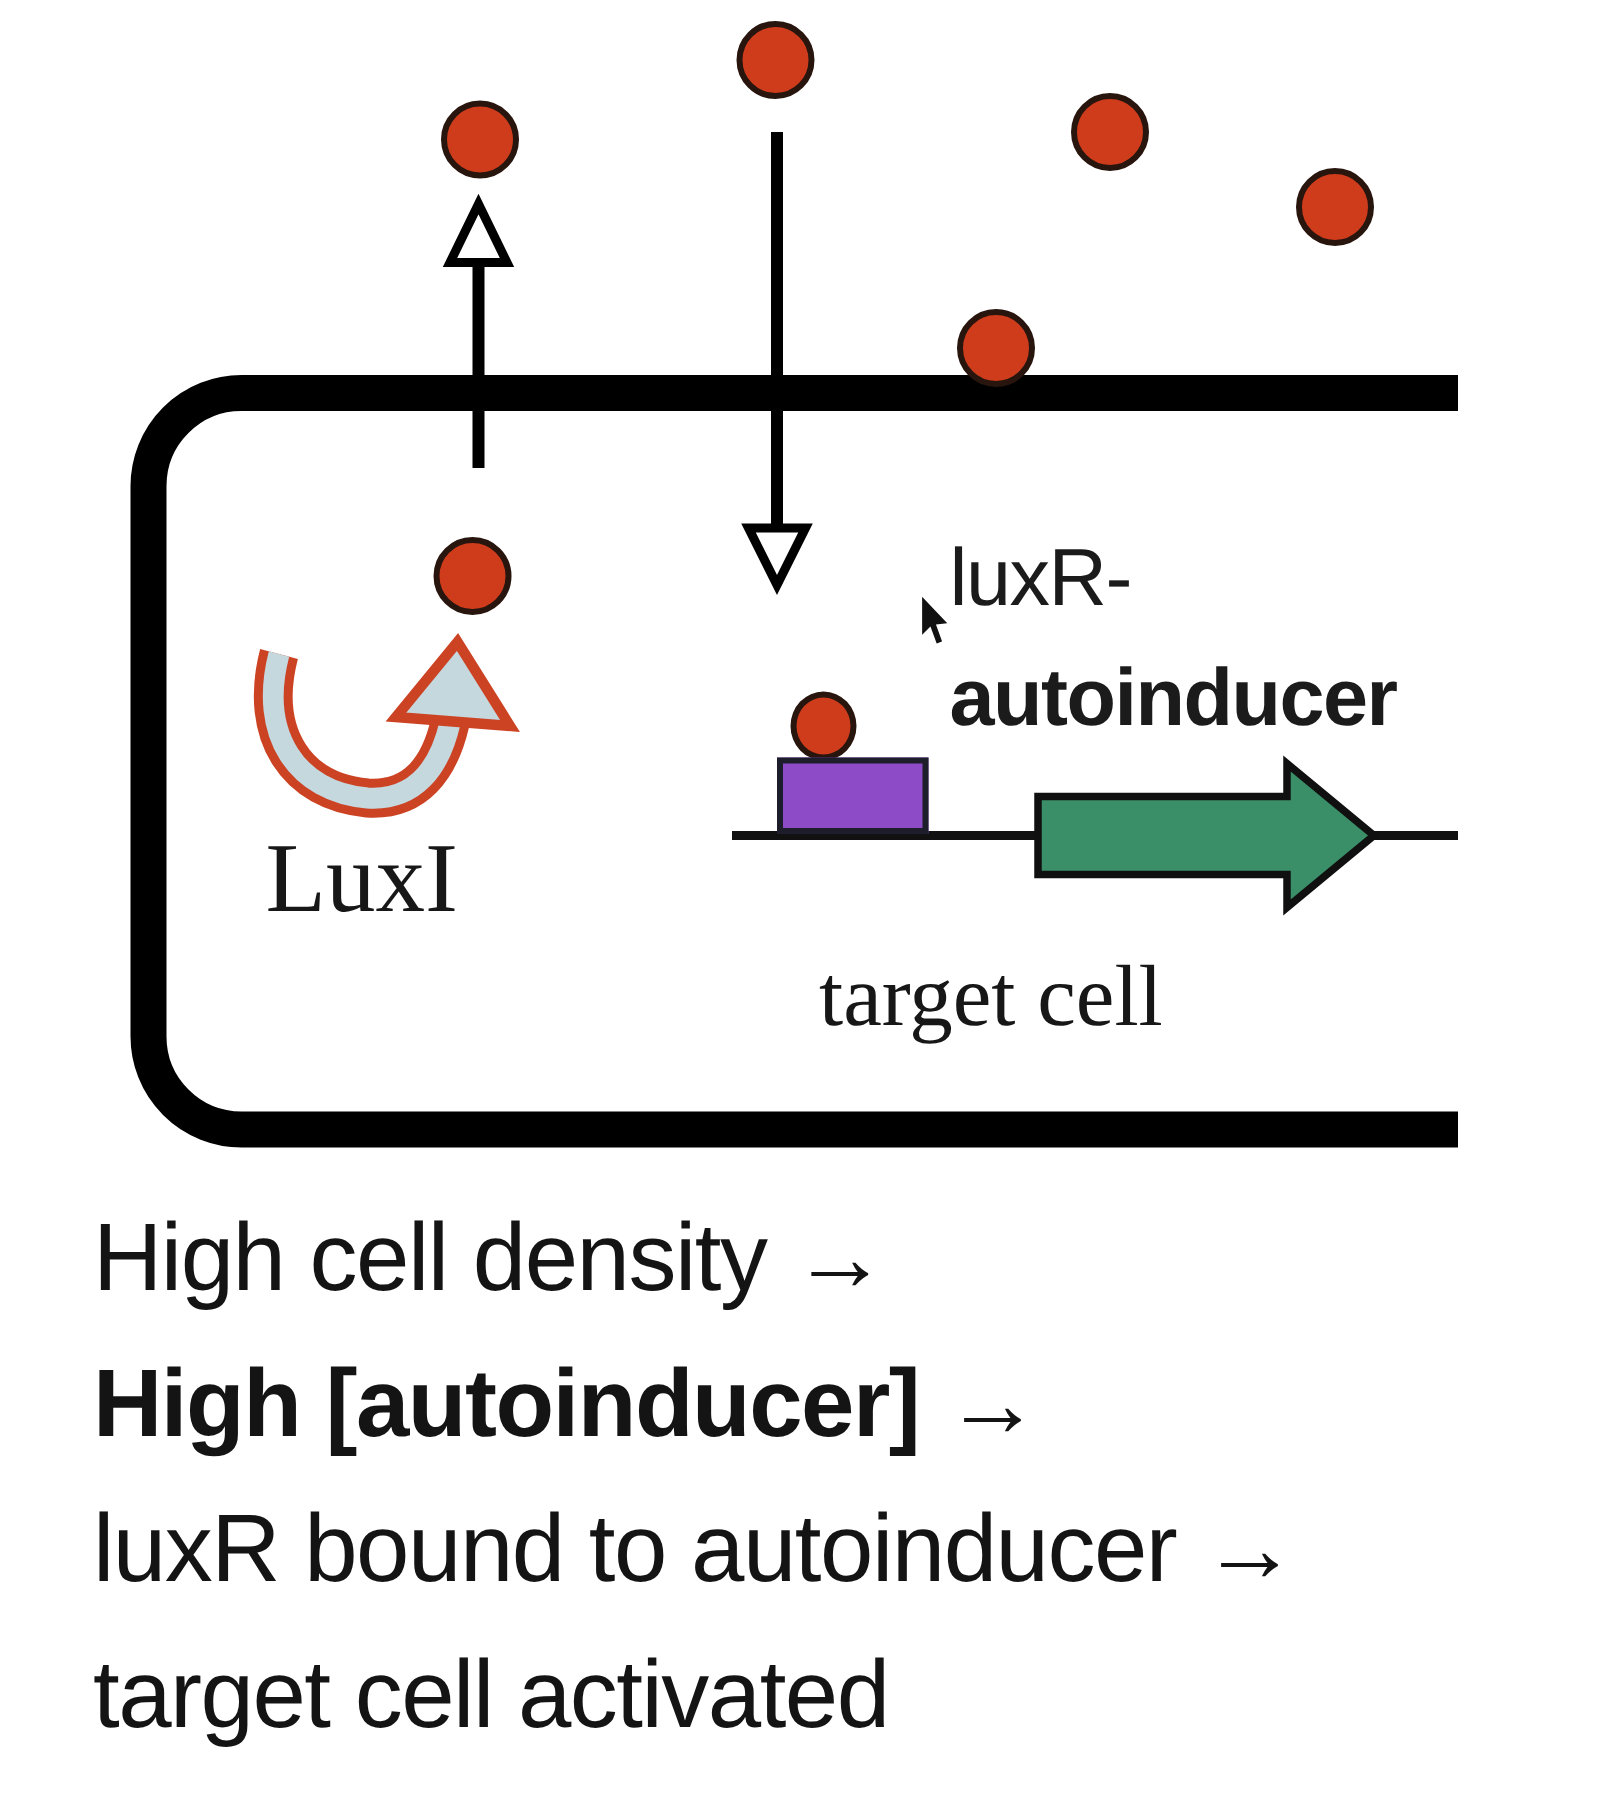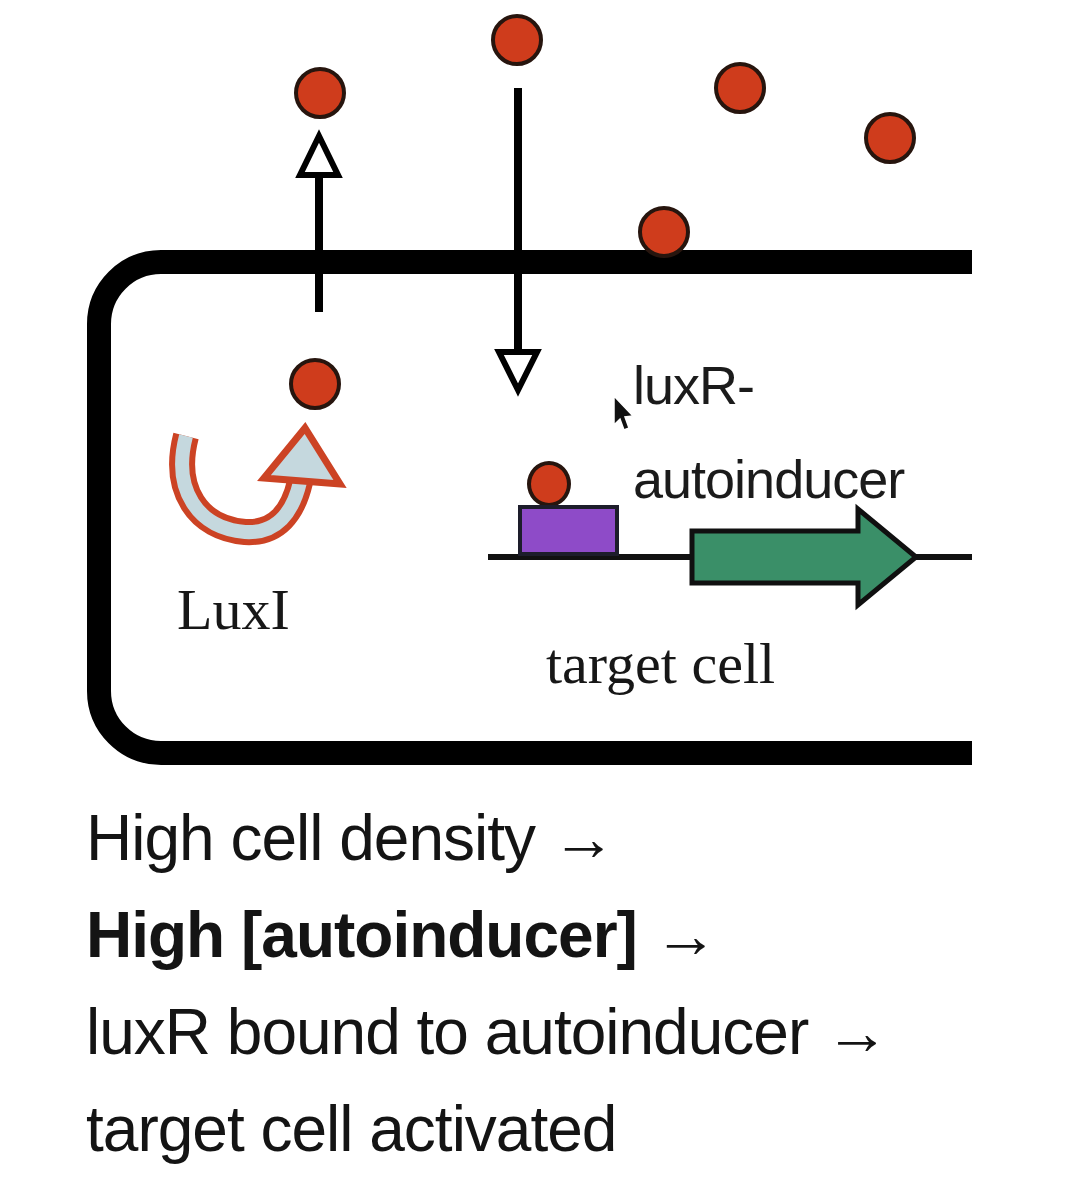--- a/index.html
+++ b/index.html
@@ -22,28 +22,28 @@
   .promoter{
     position:absolute;left:518px;top:505px;width:101px;height:51px;
     background:#8e4bc8;border:4px solid #1d1d2b;box-sizing:border-box;
   }
   
   svg.overlay{position:absolute;left:0;top:0;width:1081px;height:1200px;pointer-events:none;}
   
   .lbl{position:absolute;white-space:nowrap;}
   .lbl.sans{font-size:54px;letter-spacing:-1px;color:#1b1b1b;}
   .lbl.serif{font-family:"Liberation Serif","DejaVu Serif",serif;color:#171717;}
-  #luxi-label{left:177px;top:576px;font-size:58px;text-align:right;}
+  #luxi-label{left:177px;top:548px;font-size:66px;text-align:right;}
   #target-genes-label{left:546px;top:630px;font-size:58px;}
   #luxr-line1{left:633px;top:354px;}
-  #luxr-line2{left:633px;top:448px;}
+  #luxr-line2{left:633px;top:434px;font-weight:bold;}
   
   .caption-line{
     position:absolute;left:62px;font-size:64px;letter-spacing:-1px;
-    color:#141414;white-space:nowrap;margin-left:24px;
+    color:#141414;white-space:nowrap;
   }
   #cap0{top:801px;} #cap1{top:898px;font-weight:bold;} #cap2{top:995px;} #cap3{top:1092px;}
 </style>
 </head>
 <body>
 
 <div id="stage">
 
   <div class="cell"></div>
 

